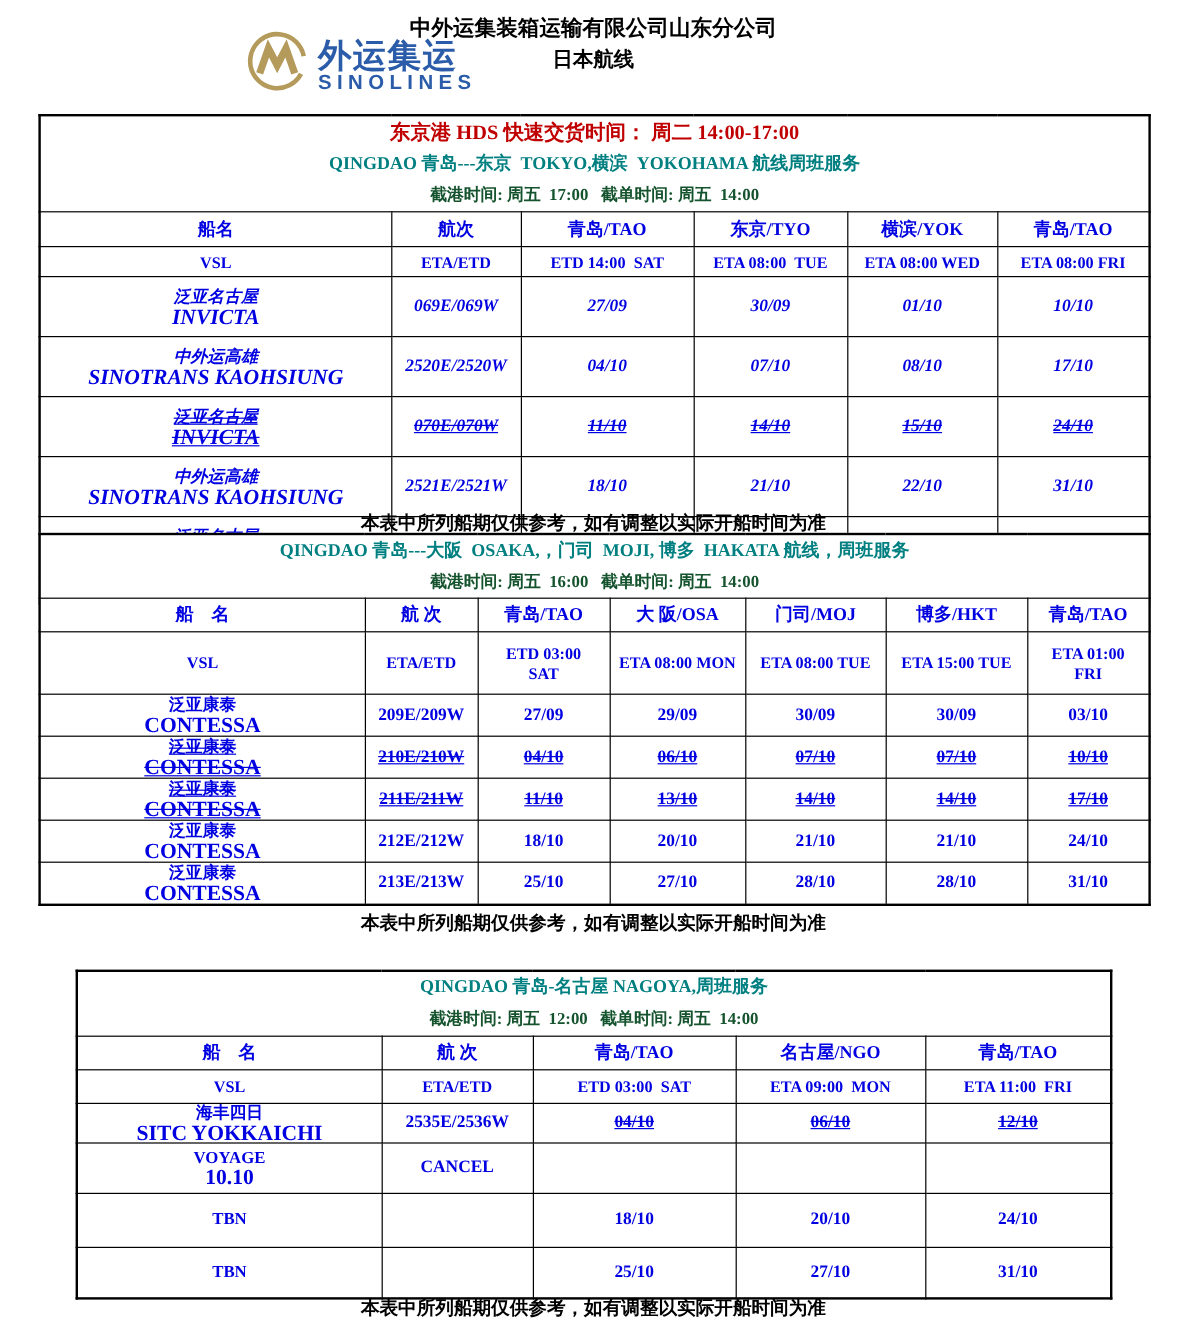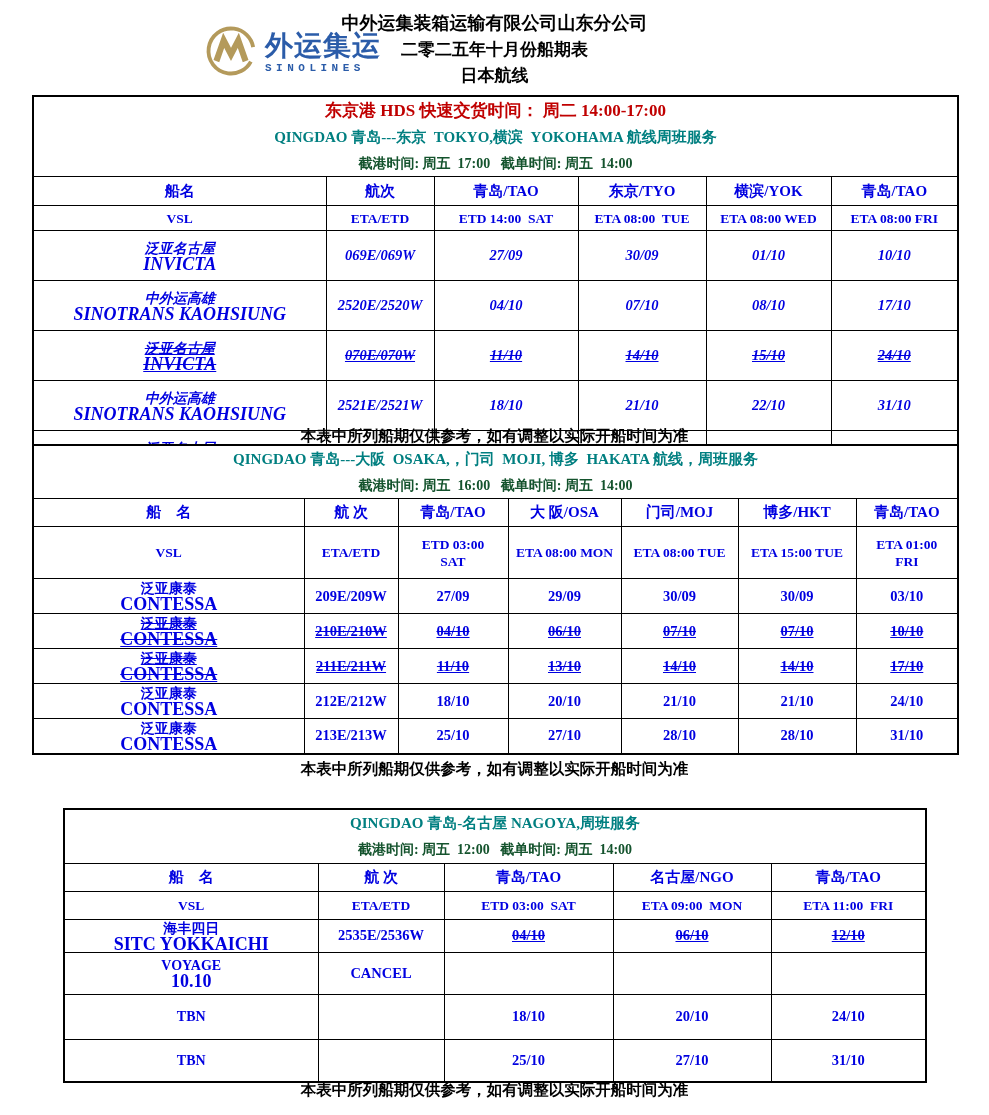--- a/index.html
+++ b/index.html
@@ -12,22 +12,22 @@
   
   .header-titles { position:absolute; left:0; right:0; top:10px; text-align:center; }
   .title-company  { font-size:18px; line-height:27px; }
   .title-schedule { font-size:17px; line-height:26px; }
   .title-route    { font-size:17px; line-height:26px; }
 
   .logo { position:absolute; left:204px; top:24px; display:flex; align-items:center; gap:7px; }
   .logo-texts { display:flex; flex-direction:column; align-items:flex-start; }
   .logo-zh { font-family:"Liberation Sans","DejaVu Sans",sans-serif; font-weight:bold;
              color:#2b5ca9; font-size:28px; line-height:30px; letter-spacing:1px; }
-  .logo-en { font-family:Liberation Mono, monospace; font-weight:bold;
-             color:#2b5ca9; font-size:11px; letter-spacing:4.5px; line-height:14px;text-align:center; }
+  .logo-en { font-family:Liberation Sans, sans-serif; font-weight:bold;
+             color:#2b5ca9; font-size:17px; letter-spacing:4.5px; line-height:14px;text-align:center; }
 
   
   table.sched { position:absolute; border-collapse:collapse; table-layout:fixed;
                 border:2px solid #000; background:#fff; }
   table.sched th, table.sched td {
     border:1px solid #000; padding:0 2px; text-align:center; vertical-align:middle; overflow:hidden;
   }
   .banner-cell { padding:2px 0; }
   .banner-red    { color:#c00000; font-size:17px; line-height:27px; white-space:pre-wrap; }
   .banner-route  { color:#007f80; font-size:15px; line-height:27px; white-space:pre-wrap; }
@@ -87,21 +87,20 @@
       </svg>
     </span>
     <span class="logo-texts">
       <span class="logo-zh" data-name="logo-name-zh">外运集运</span>
       <span class="logo-en" data-name="logo-name-en">SINOLINES</span>
     </span>
   </div>
 
   <div class="header-titles" data-name="page-header">
     <div class="title-company" data-name="company-title">中外运集装箱运输有限公司山东分公司</div>
-    <div class="title-schedule" data-name="schedule-title">二零二五年十月份船期表</div>
     <div class="title-route" data-name="route-title">日本航线</div>
   </div>
 
   <table class="sched" id="t1" data-name="schedule-table-tokyo-yokohama">
     <colgroup>
       <col style="width:293px">
         <col style="width:108px">
         <col style="width:144px">
       <col style="width:128px">
         <col style="width:125px">

